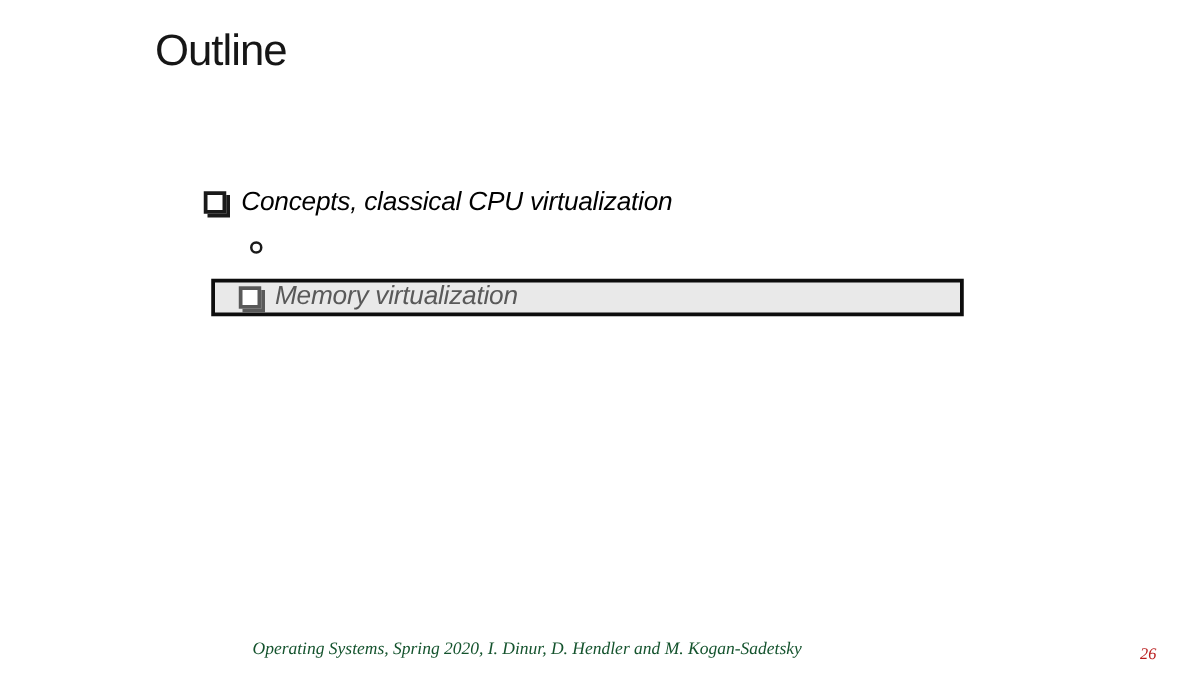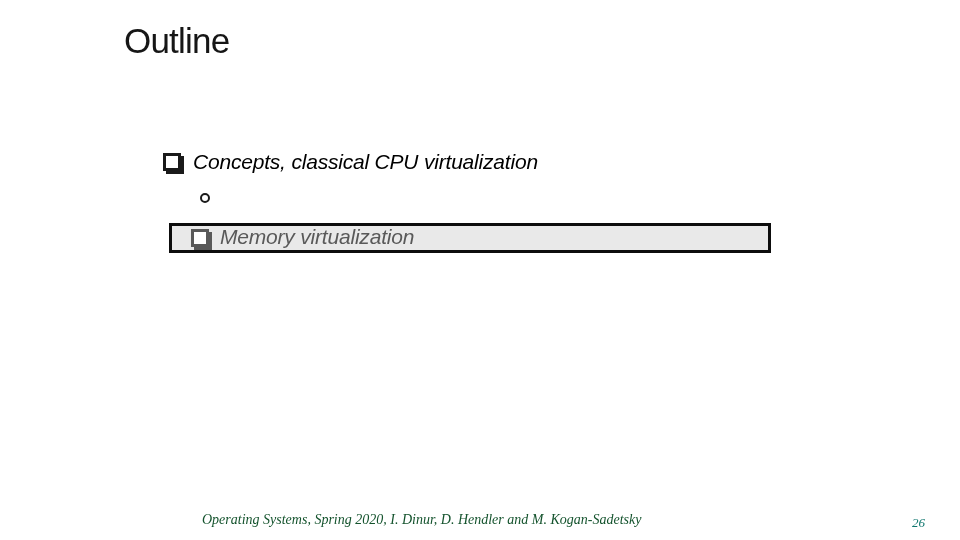--- a/index.html
+++ b/index.html
@@ -119,21 +119,21 @@
     white-space: nowrap;
   }
 
   .page-number {
     position: absolute;
     left: 912px;
     top: 515px;
     font-family: "Liberation Serif", serif;
     font-style: italic;
     font-size: 13px;
-    color: #0f766e;
+    color: #b91c1c;
   }
 </style>
 </head>
 <body>
 
 <div class="slide">
 
   <div class="slide-title">Outline</div>
 
   <div class="bullet-row bullet-level1">

